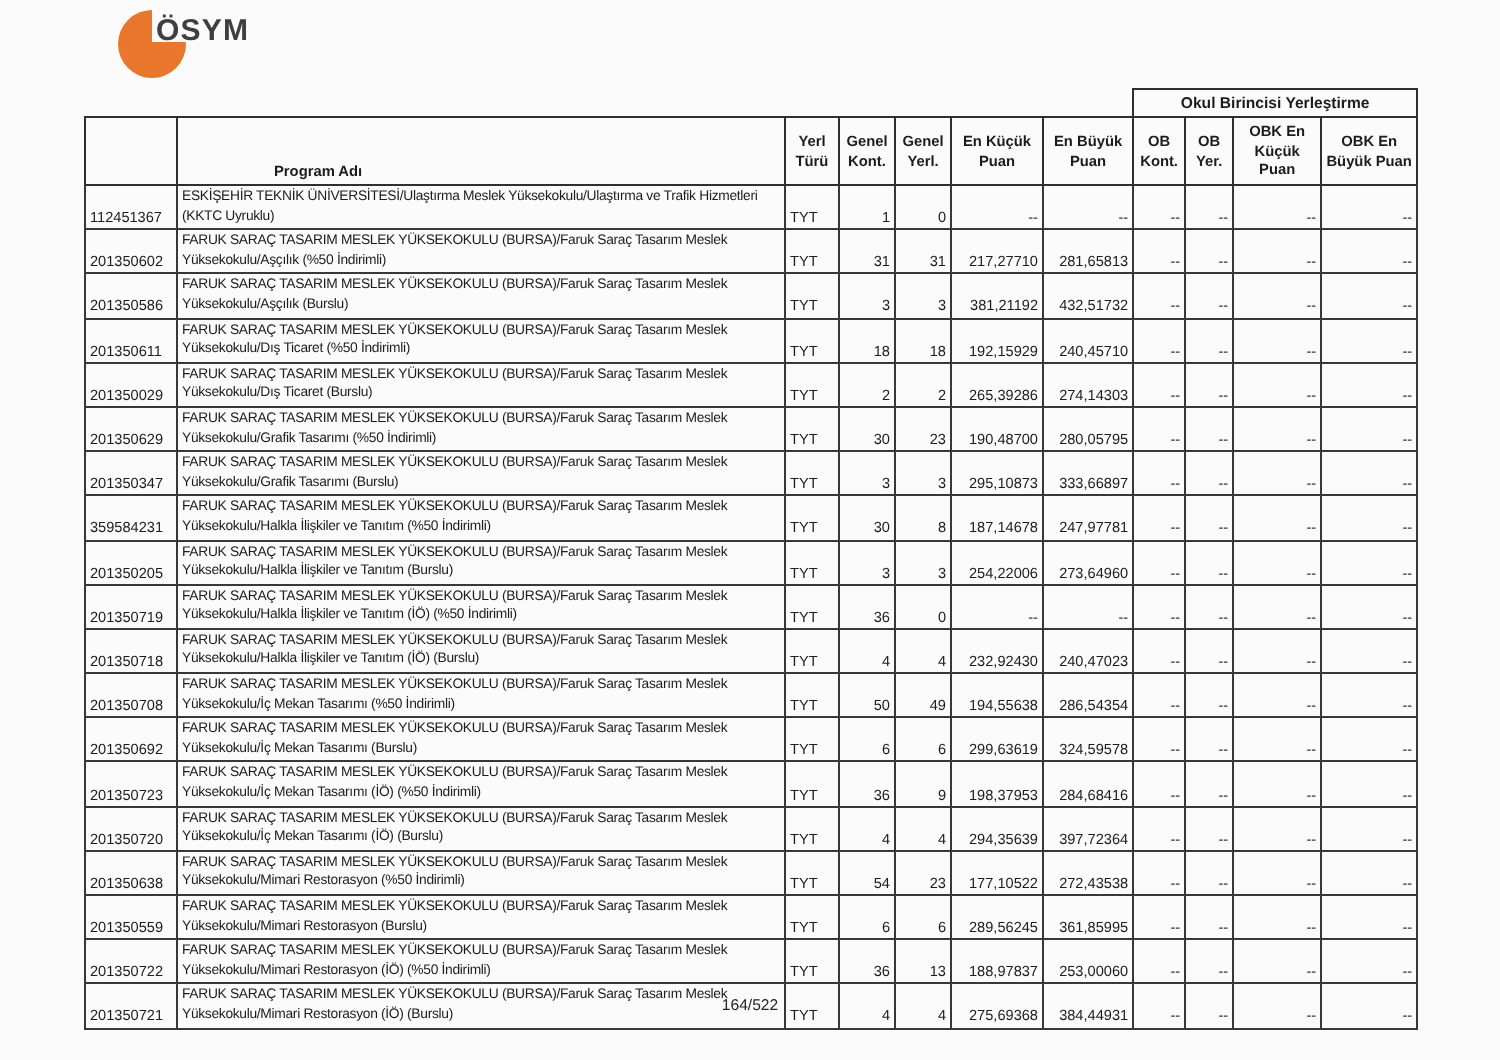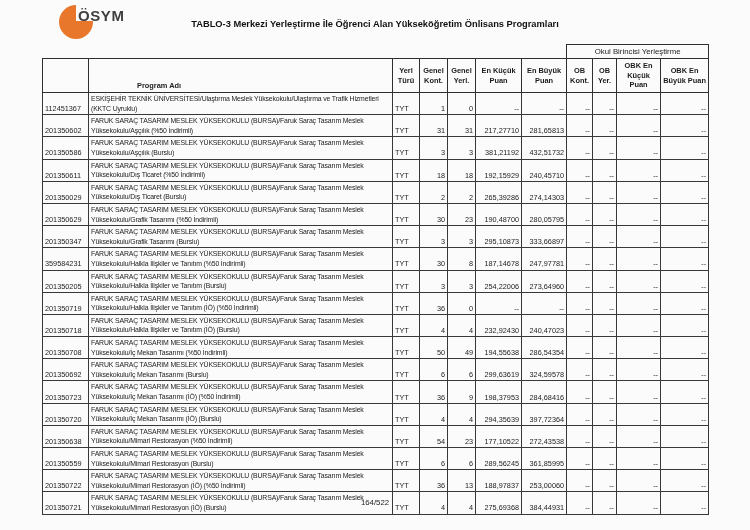--- a/index.html
+++ b/index.html
@@ -30,21 +30,21 @@
   
   table.main {
     position: absolute; left: 42px; top: 44px; width: 666px;
     border-collapse: collapse; table-layout: fixed;
   }
   td, th { overflow: hidden; }
   tr.group-row { height: 14px; }
   td.spacer { border: none; background: transparent; }
   th.group-head {
     border: 1.4px solid #2f2f2f;
-    font-size: 7.8px; font-weight: normal; text-align: center; vertical-align: middle;
+    font-size: 7.8px; font-weight: bold; text-align: center; vertical-align: middle;
   }
   tr.head-row { height: 34px; }
   tr.head-row th {
     border: 1px solid #2f2f2f;
     font-size: 7.4px; font-weight: bold; line-height: 1.3;
     padding: 1px 2px; background: #fbfbfb;
   }
   tr.head-row th.h-left  { text-align: left;  vertical-align: bottom; padding-left: 48px; }
   tr.head-row th.h-center{ text-align: center; vertical-align: middle; }
 
@@ -76,21 +76,20 @@
 <body>
 
 <div class="page">
 
   <div class="logo">
     <div class="logo-circle" style="background: rgb(232, 119, 43);"></div>
     <div class="logo-notch"></div>
     <span class="logo-text">ÖSYM</span>
   </div>
 
-  <div class="title">TABLO-3 Merkezi Yerleştirme İle Öğrenci Alan Yükseköğretim Önlisans Programları</div>
 
   <table class="main">
     <colgroup>
       <col style="width:46px">
         <col style="width:304px">
         <col style="width:27px">
       <col style="width:28px">
         <col style="width:28px">
         <col style="width:46px">
       <col style="width:45px">

